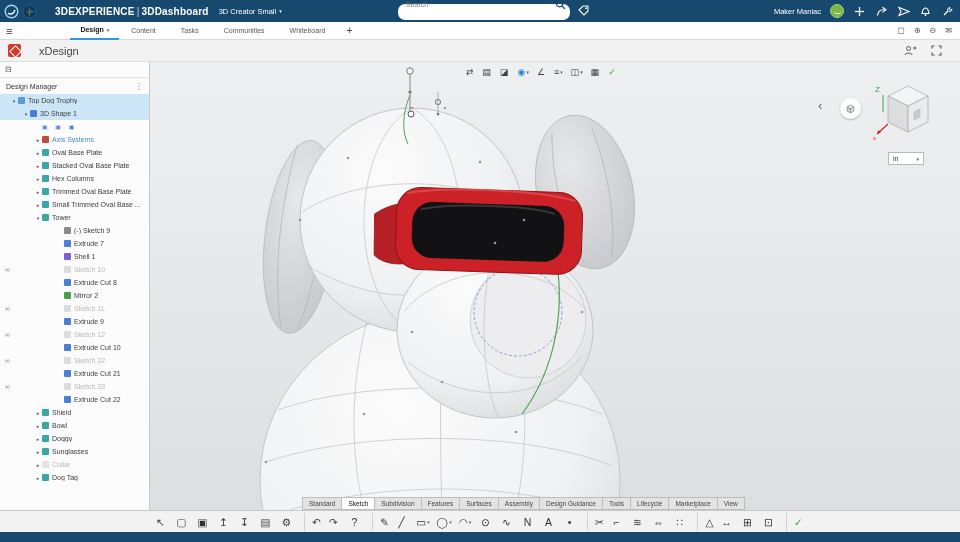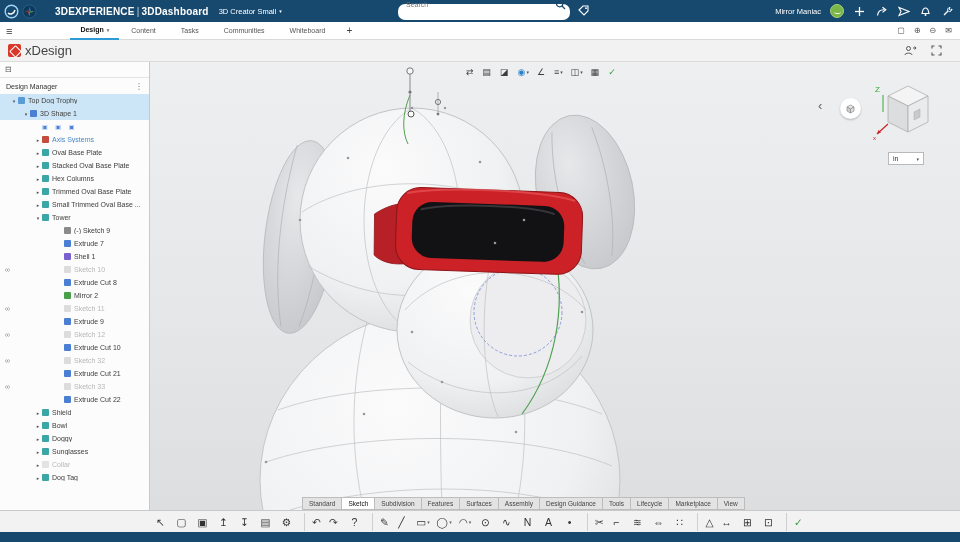--- a/index.html
+++ b/index.html
@@ -36,21 +36,21 @@
   .mtab.plus { font-size:10px; color:#444; padding:0 6px; }
   .menu-right { position:absolute; right:8px; display:flex; gap:9px; }
   .menu-right .micon { font-size:8px; color:#4a4a4a; }
 
   
   #appbar { position:absolute; left:0; top:40px; width:960px; height:22px; background:#f2f2f2;
     border-bottom:1px solid #dcdcdc; display:flex; align-items:center; z-index:48; }
   .xd-logo { width:13px; height:13px; border-radius:2px; background:#d8372a; margin-left:8px; position:relative; }
   .xd-logo::after { content:""; position:absolute; left:3px; top:3px; width:7px; height:7px;
     border:1.3px solid #fff; border-radius:1px; transform:rotate(45deg); }
-  .xd-title { font-size:13px; color:#444; margin-left:4px; }
+  .xd-title { font-size:11px; color:#444; margin-left:18px; }
   .appbar-right { position:absolute; right:18px; display:flex; gap:14px; align-items:center; }
 
   
   #treepanel { position:absolute; left:0; top:62px; width:150px; height:448px; background:#fcfcfc;
     border-right:1px solid #c9c9c9; z-index:10; overflow:hidden; }
   #tree-minibar { height:16px; border-bottom:1px solid #e4e4e4; display:flex; align-items:center; padding-left:5px; }
   #tree-minibar .pi { font-size:8px; color:#555; }
   #tree-header { height:16px; display:flex; align-items:center; font-size:7px; color:#333; padding:0 6px; position:relative; }
   #tree-header .kebab { position:absolute; right:6px; font-size:8px; color:#666; }
   .trow { display:flex; align-items:center; height:13px; font-size:7px; position:relative; cursor:default; }
@@ -137,21 +137,21 @@
     </span>
   </div>
   <span class="abs" style="left:578px; top:5px;">
     <svg width="12" height="12" viewBox="0 0 12 12">
       <path d="M1,5 L5,1 L10,1 L10,6 L6,10 Z" fill="none" stroke="#fff" stroke-width="1.1"></path>
       <circle cx="8" cy="3.2" r=".9" fill="#fff"></circle>
     </svg>
   </span>
 
   <div class="top-right">
-    <span class="uname">Mirror Maniac</span>
+    <span class="uname">Maker Maniac</span>
     <span class="avatar"></span>
     <span class="tico">
       <svg width="11" height="11" viewBox="0 0 11 11">
           <line x1="5.5" y1="1" x2="5.5" y2="10" stroke="#fff" stroke-width="1.3"></line>
           <line x1="1" y1="5.5" x2="10" y2="5.5" stroke="#fff" stroke-width="1.3"></line>
         </svg>
     </span>
     <span class="tico">
       <svg width="12" height="11" viewBox="0 0 12 11">
           <path d="M1.5,9.5 C2,5.5 5,3.5 8.5,3.8" fill="none" stroke="#fff" stroke-width="1.2"></path>

